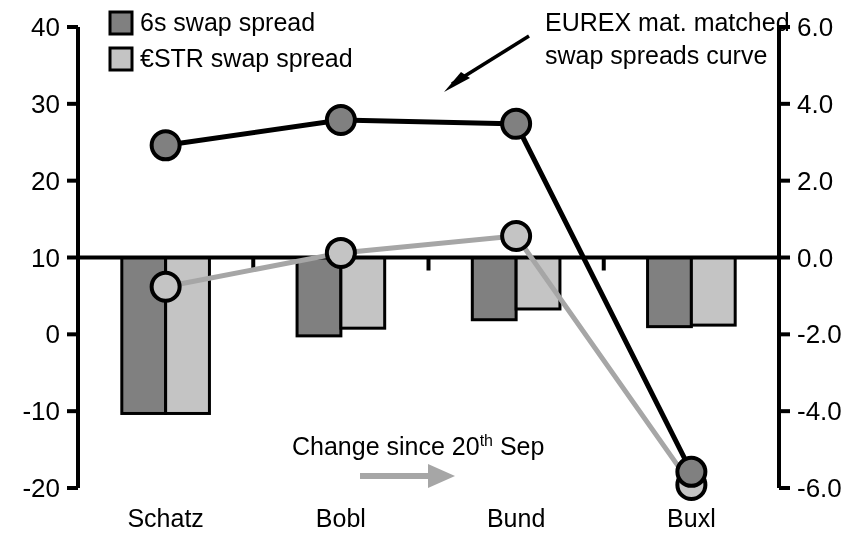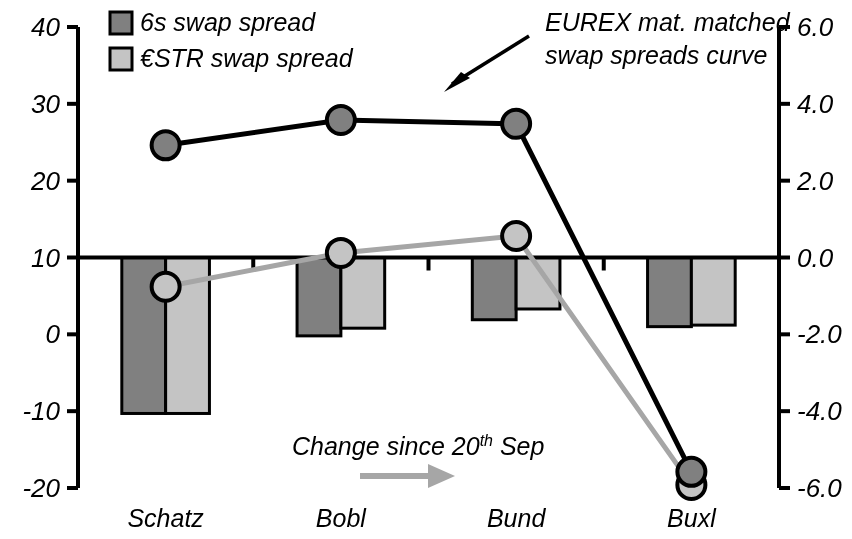--- a/index.html
+++ b/index.html
@@ -1,18 +1,18 @@
 <!DOCTYPE html>
 <html><head>
 <meta charset="utf-8">
 <style>
   html,body{margin:0;padding:0;background:#ffffff;}
   body{width:852px;height:539px;overflow:hidden;
        font-family:"Liberation Sans", sans-serif;color:#000;}
-  #chart-root{position:relative;width:852px;height:539px;font-style:italic;}
+  #chart-root{position:relative;width:852px;height:539px;}
   svg{display:block;}
   .tick-label{font-size:26px;fill:#000;font-family:"Liberation Sans", sans-serif;}
   .cat-label{font-size:25px;fill:#000;font-family:"Liberation Sans", sans-serif;text-anchor:middle;}
   .legend-label{font-size:25px;fill:#000;font-family:"Liberation Sans", sans-serif;dominant-baseline:middle;}
   .anno-text{font-size:25px;fill:#000;font-family:"Liberation Sans", sans-serif;}
   .anno-sup{font-size:16px;fill:#000;font-family:"Liberation Sans", sans-serif;}
 </style>
 </head>
 <body>
 

